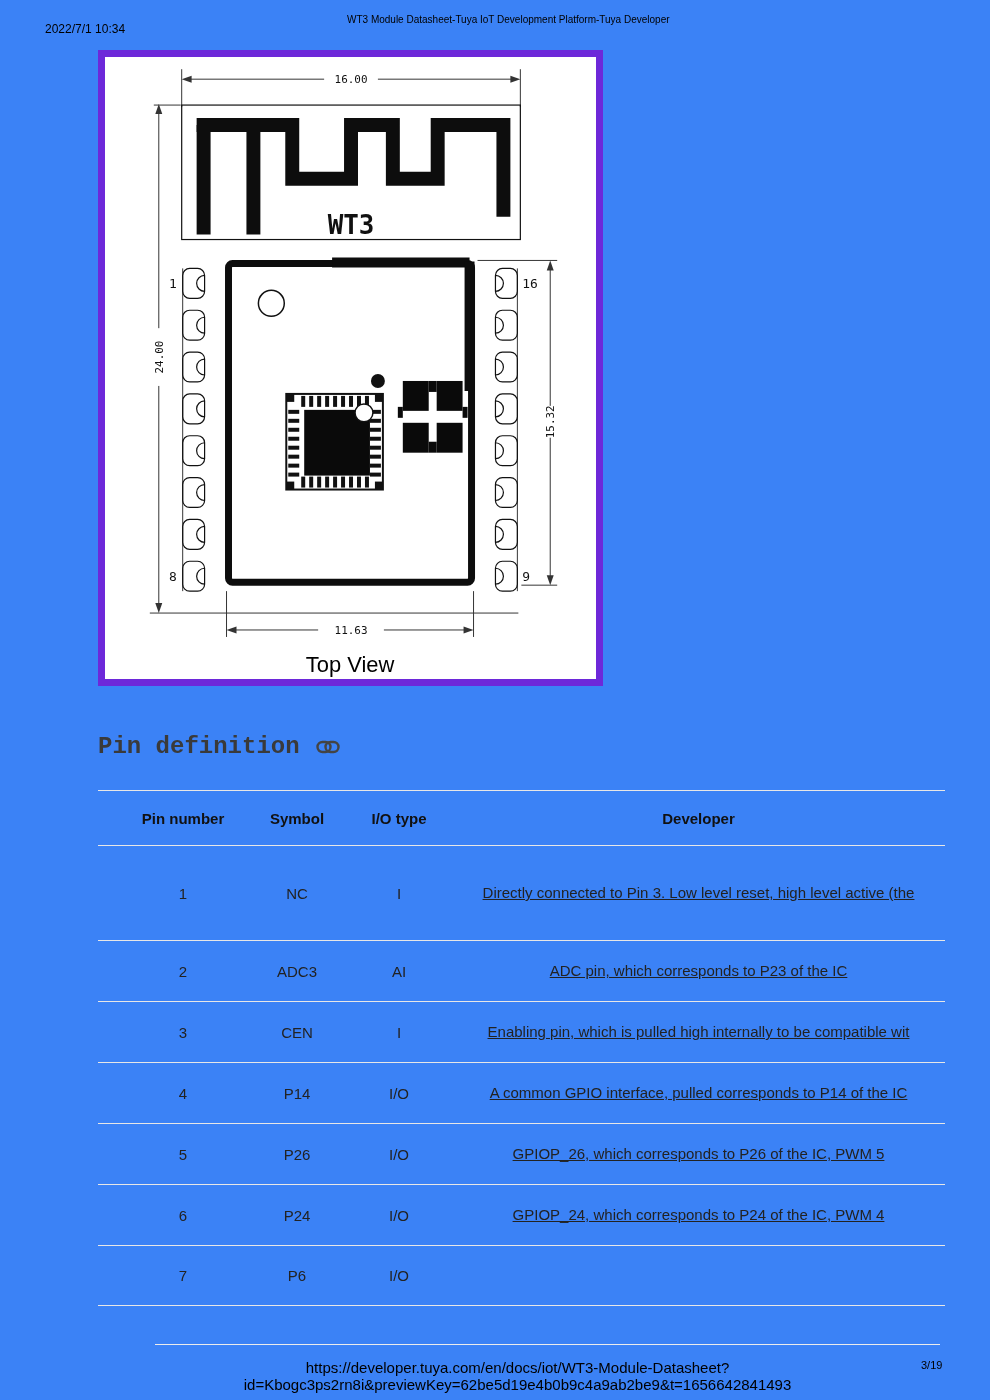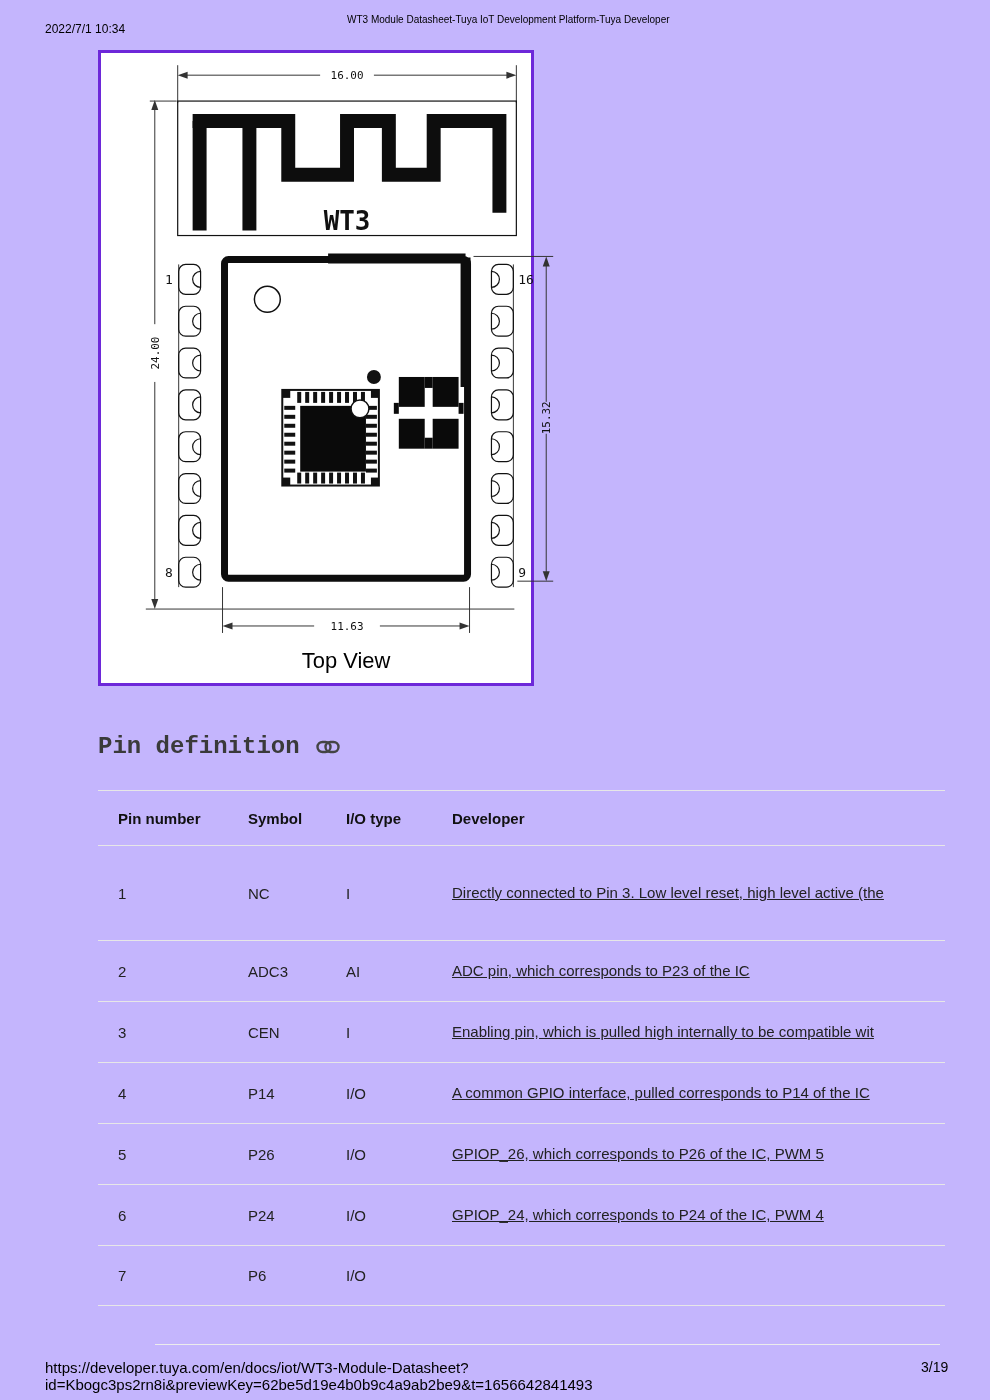--- a/index.html
+++ b/index.html
@@ -1,21 +1,21 @@
 <!DOCTYPE html>
 <html><head>
 <meta charset="utf-8">
 <style>
   html,body{margin:0;padding:0;background:#ffffff;}
-  .page{position:relative;width:990px;height:1400px;overflow:hidden;background:#c4b5fd;
-        font-family:"Liberation Sans",sans-serif;color:#222;}
+  .page{position:relative;width:990px;height:1400px;overflow:hidden;background:#3b82f6;
+        font-family:"Liberation Sans",sans-serif;color:#222;text-align:center;}
   .hdr-date{position:absolute;left:45px;top:22px;font-size:12px;color:#000;}
   .hdr-title{position:absolute;left:347px;top:14px;font-size:10px;color:#000;}
-  .diagram{position:absolute;left:98px;top:50px;width:436px;height:636px;
-           border:3px solid #6d28d9;box-sizing:border-box;background:#fff;}
+  .diagram{position:absolute;left:98px;top:50px;width:505px;height:636px;
+           border:7px solid #6d28d9;box-sizing:border-box;background:#fff;}
   .diagram svg{display:block;}
   .dimtxt{font-family:"DejaVu Sans Mono",monospace;font-size:11px;fill:#111;}
   .pintxt{font-family:"DejaVu Sans Mono",monospace;font-size:13px;fill:#111;}
   .wt3txt{font-family:"DejaVu Sans Mono",monospace;font-size:26px;font-weight:bold;fill:#111;}
   .captxt{font-family:"Liberation Sans",sans-serif;font-size:22px;fill:#000;}
   .thin{stroke:#333;stroke-width:1;fill:none;}
   .outline{stroke:#111;stroke-width:1.2;fill:none;}
   .thick{stroke:#0d0d0d;stroke-width:14;fill:none;}
   .arrow{fill:#333;}
   .section-title{position:absolute;left:98px;top:730px;display:flex;align-items:center;gap:16px;
@@ -25,21 +25,21 @@
   .trow{display:grid;grid-template-columns:130px 98px 106px 1fr;align-items:center;
         border-top:1px solid #e7e7e7;padding-left:20px;box-sizing:border-box;}
   .trow.head{height:55px;font-weight:bold;color:#111;}
   .trow.r{height:61px;}
   .trow.tall{height:95px;}
   .trow.last{border-bottom:1px solid #e7e7e7;}
   .fcell{overflow:hidden;align-self:center;}
   .fline{white-space:nowrap;overflow:hidden;line-height:30px;text-decoration:underline;}
   .faint-line{position:absolute;left:155px;top:1344px;width:785px;height:1px;background:#ececec;}
   .ftr-url{position:absolute;left:45px;top:1359px;font-size:15px;color:#000;}
-  .ftr-page{position:absolute;left:921px;top:1359px;font-size:14px;color:#000;}
+  .ftr-page{position:absolute;left:921px;top:1359px;font-size:11px;color:#000;}
 </style>
 </head>
 <body>
 
 <div class="page">
 
   <div class="hdr-date">2022/7/1 10:34</div>
   <div class="hdr-title">WT3 Module Datasheet-Tuya IoT Development Platform-Tuya Developer</div>
 
   <div class="diagram">

